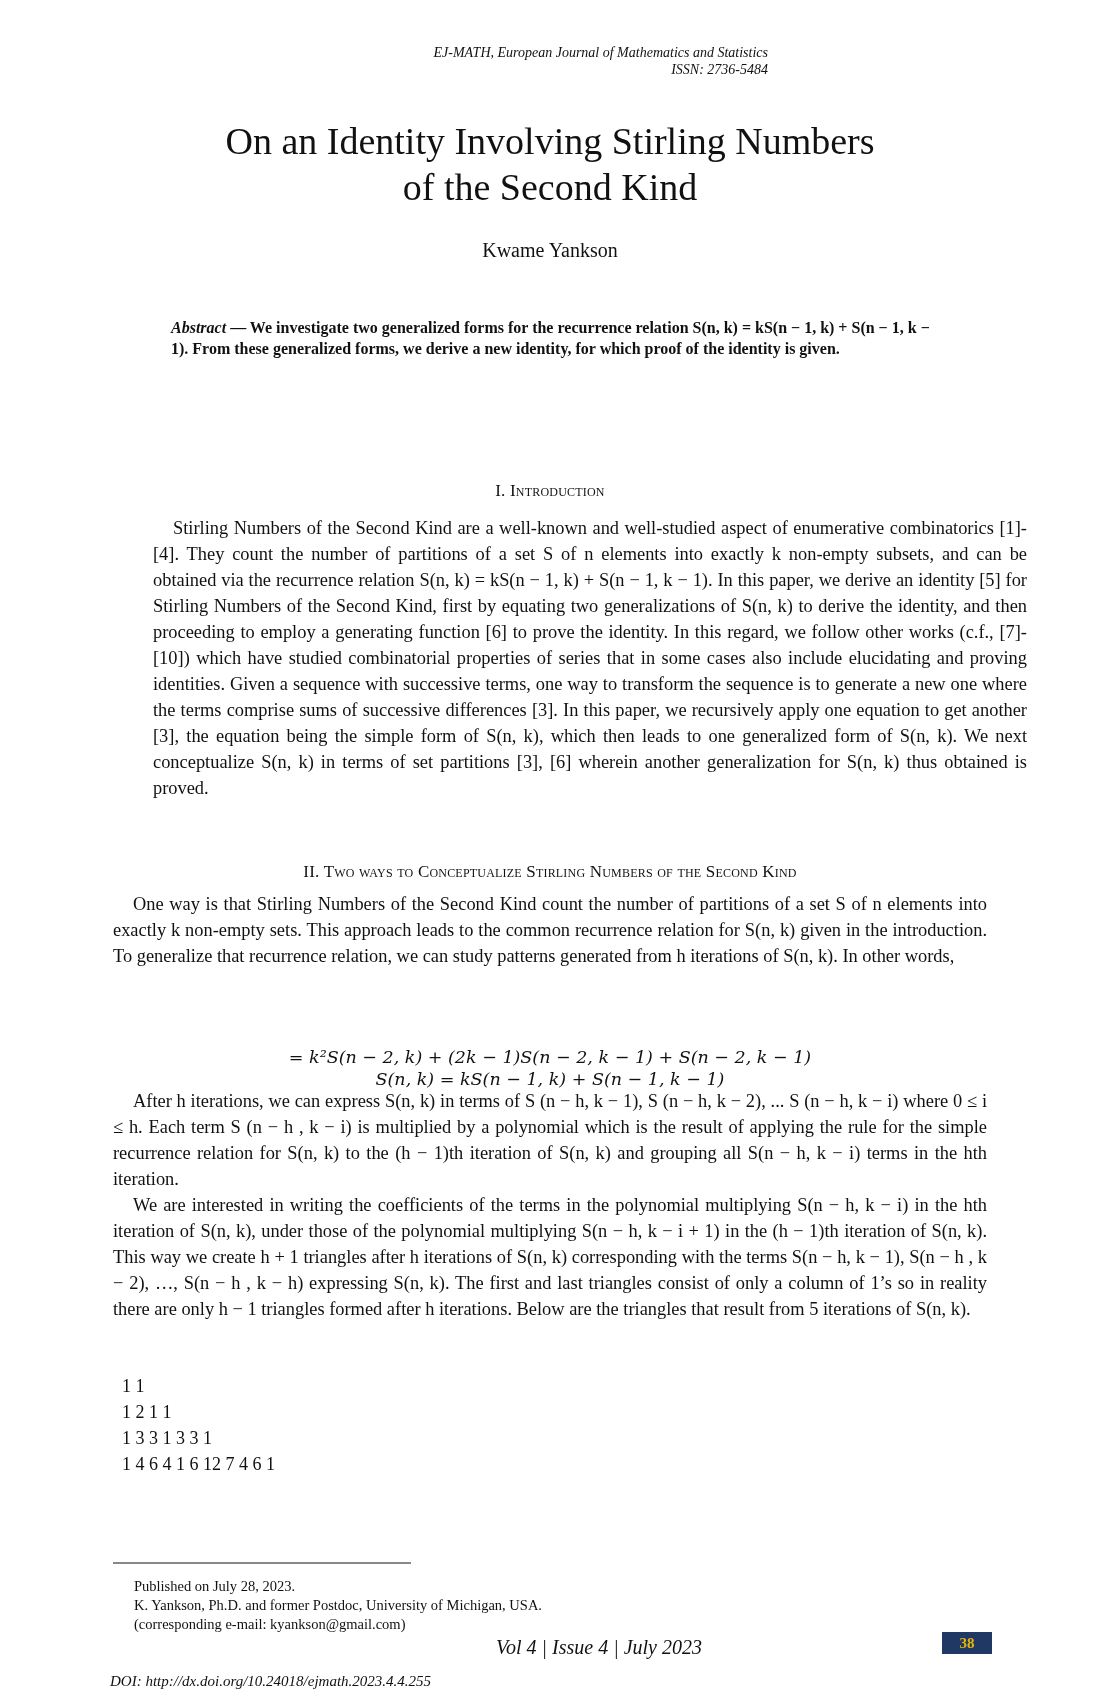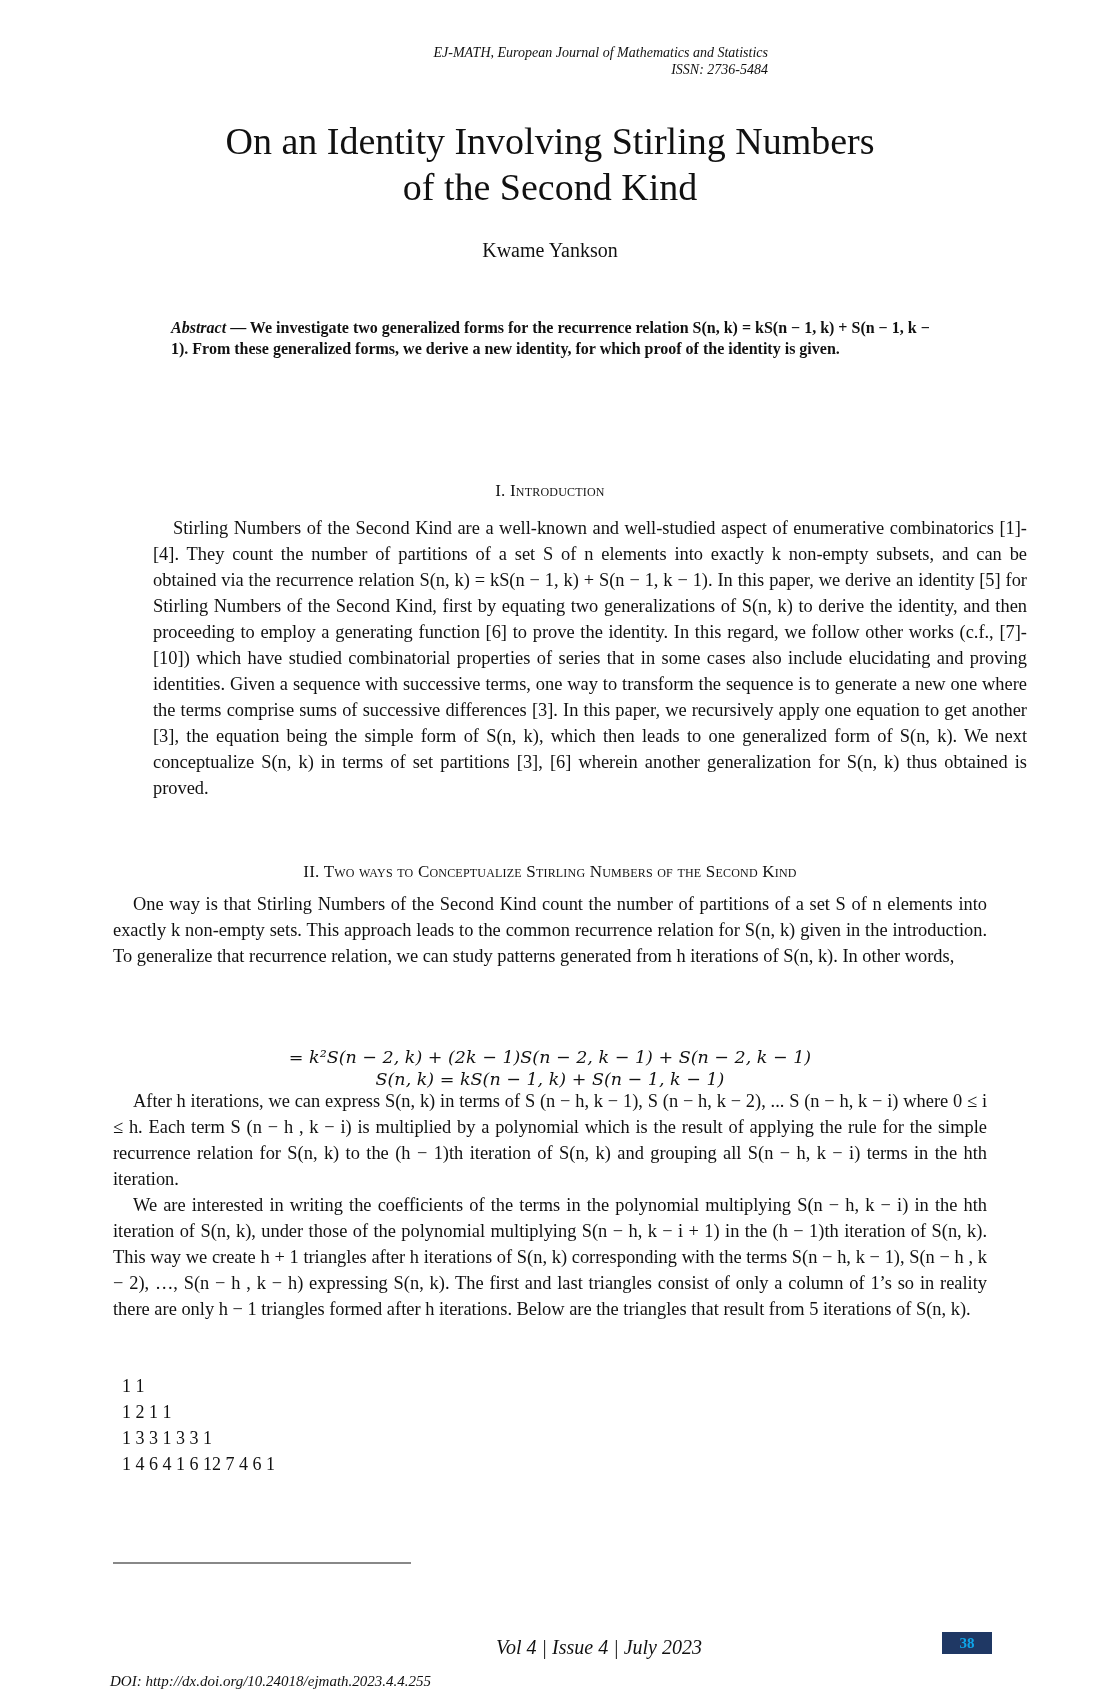--- a/index.html
+++ b/index.html
@@ -24,21 +24,21 @@
          font-size: 18.4px; line-height: 26px; text-align: justify; }
   .body-text p { margin: 0; text-indent: 20px; }
   .equation { position: absolute; left: 0; width: 1100px; text-align: center;
          font-family: "DejaVu Serif", serif; font-style: italic; font-size: 17.5px; line-height: 26px; }
   .triangles { position: absolute; left: 122px; top: 1373px; font-size: 18px; line-height: 26px; }
   .footnote-rule { position: absolute; left: 113px; top: 1562px; width: 298px; height: 2px; background: #888; }
   .footnotes { position: absolute; left: 134px; top: 1577px; font-size: 14.5px; line-height: 19px; }
   .doi { position: absolute; left: 110px; top: 1673px; font-style: italic; font-size: 15px; }
   .issue-info { position: absolute; right: 178px; top: 1636px; font-size: 20px; font-style: italic; }
   .page-num { position: absolute; left: 942px; top: 1632px; width: 50px; height: 22px;
-         background: #1f3864; color: #0ea5e9; font-weight: bold; font-size: 15px; text-align: center; line-height: 22px; }
+         background: #1f3864; color: #eab308; font-weight: bold; font-size: 15px; text-align: center; line-height: 22px; }
 </style>
 </head>
 <body>
 
 <div class="page">
 
   <div class="running-head">
     <div>EJ-MATH, European Journal of Mathematics and Statistics</div>
     <div>ISSN: 2736-5484</div>
   </div>
@@ -76,18 +76,23 @@
   </div>
 
   <div class="triangles">
     <div>1 1</div>
     <div>1 2 1 1</div>
     <div>1 3 3 1 3 3 1</div>
     <div>1 4 6 4 1 6 12 7 4 6 1</div>
   </div>
 
   <div class="footnote-rule"></div>
+  <div class="footnotes">
+    <div>Published on July 28, 2023.</div>
+    <div>K. Yankson, Ph.D. and former Postdoc, University of Michigan, USA.</div>
+    <div>(corresponding e-mail: kyankson@gmail.com)</div>
+  </div>
 
   <div class="doi">DOI: http://dx.doi.org/10.24018/ejmath.2023.4.4.255</div>
   <div class="issue-info">Vol 4 | Issue 4 | July 2023</div>
   <div class="page-num">38</div>
 
 </div>
 
 </body></html>

